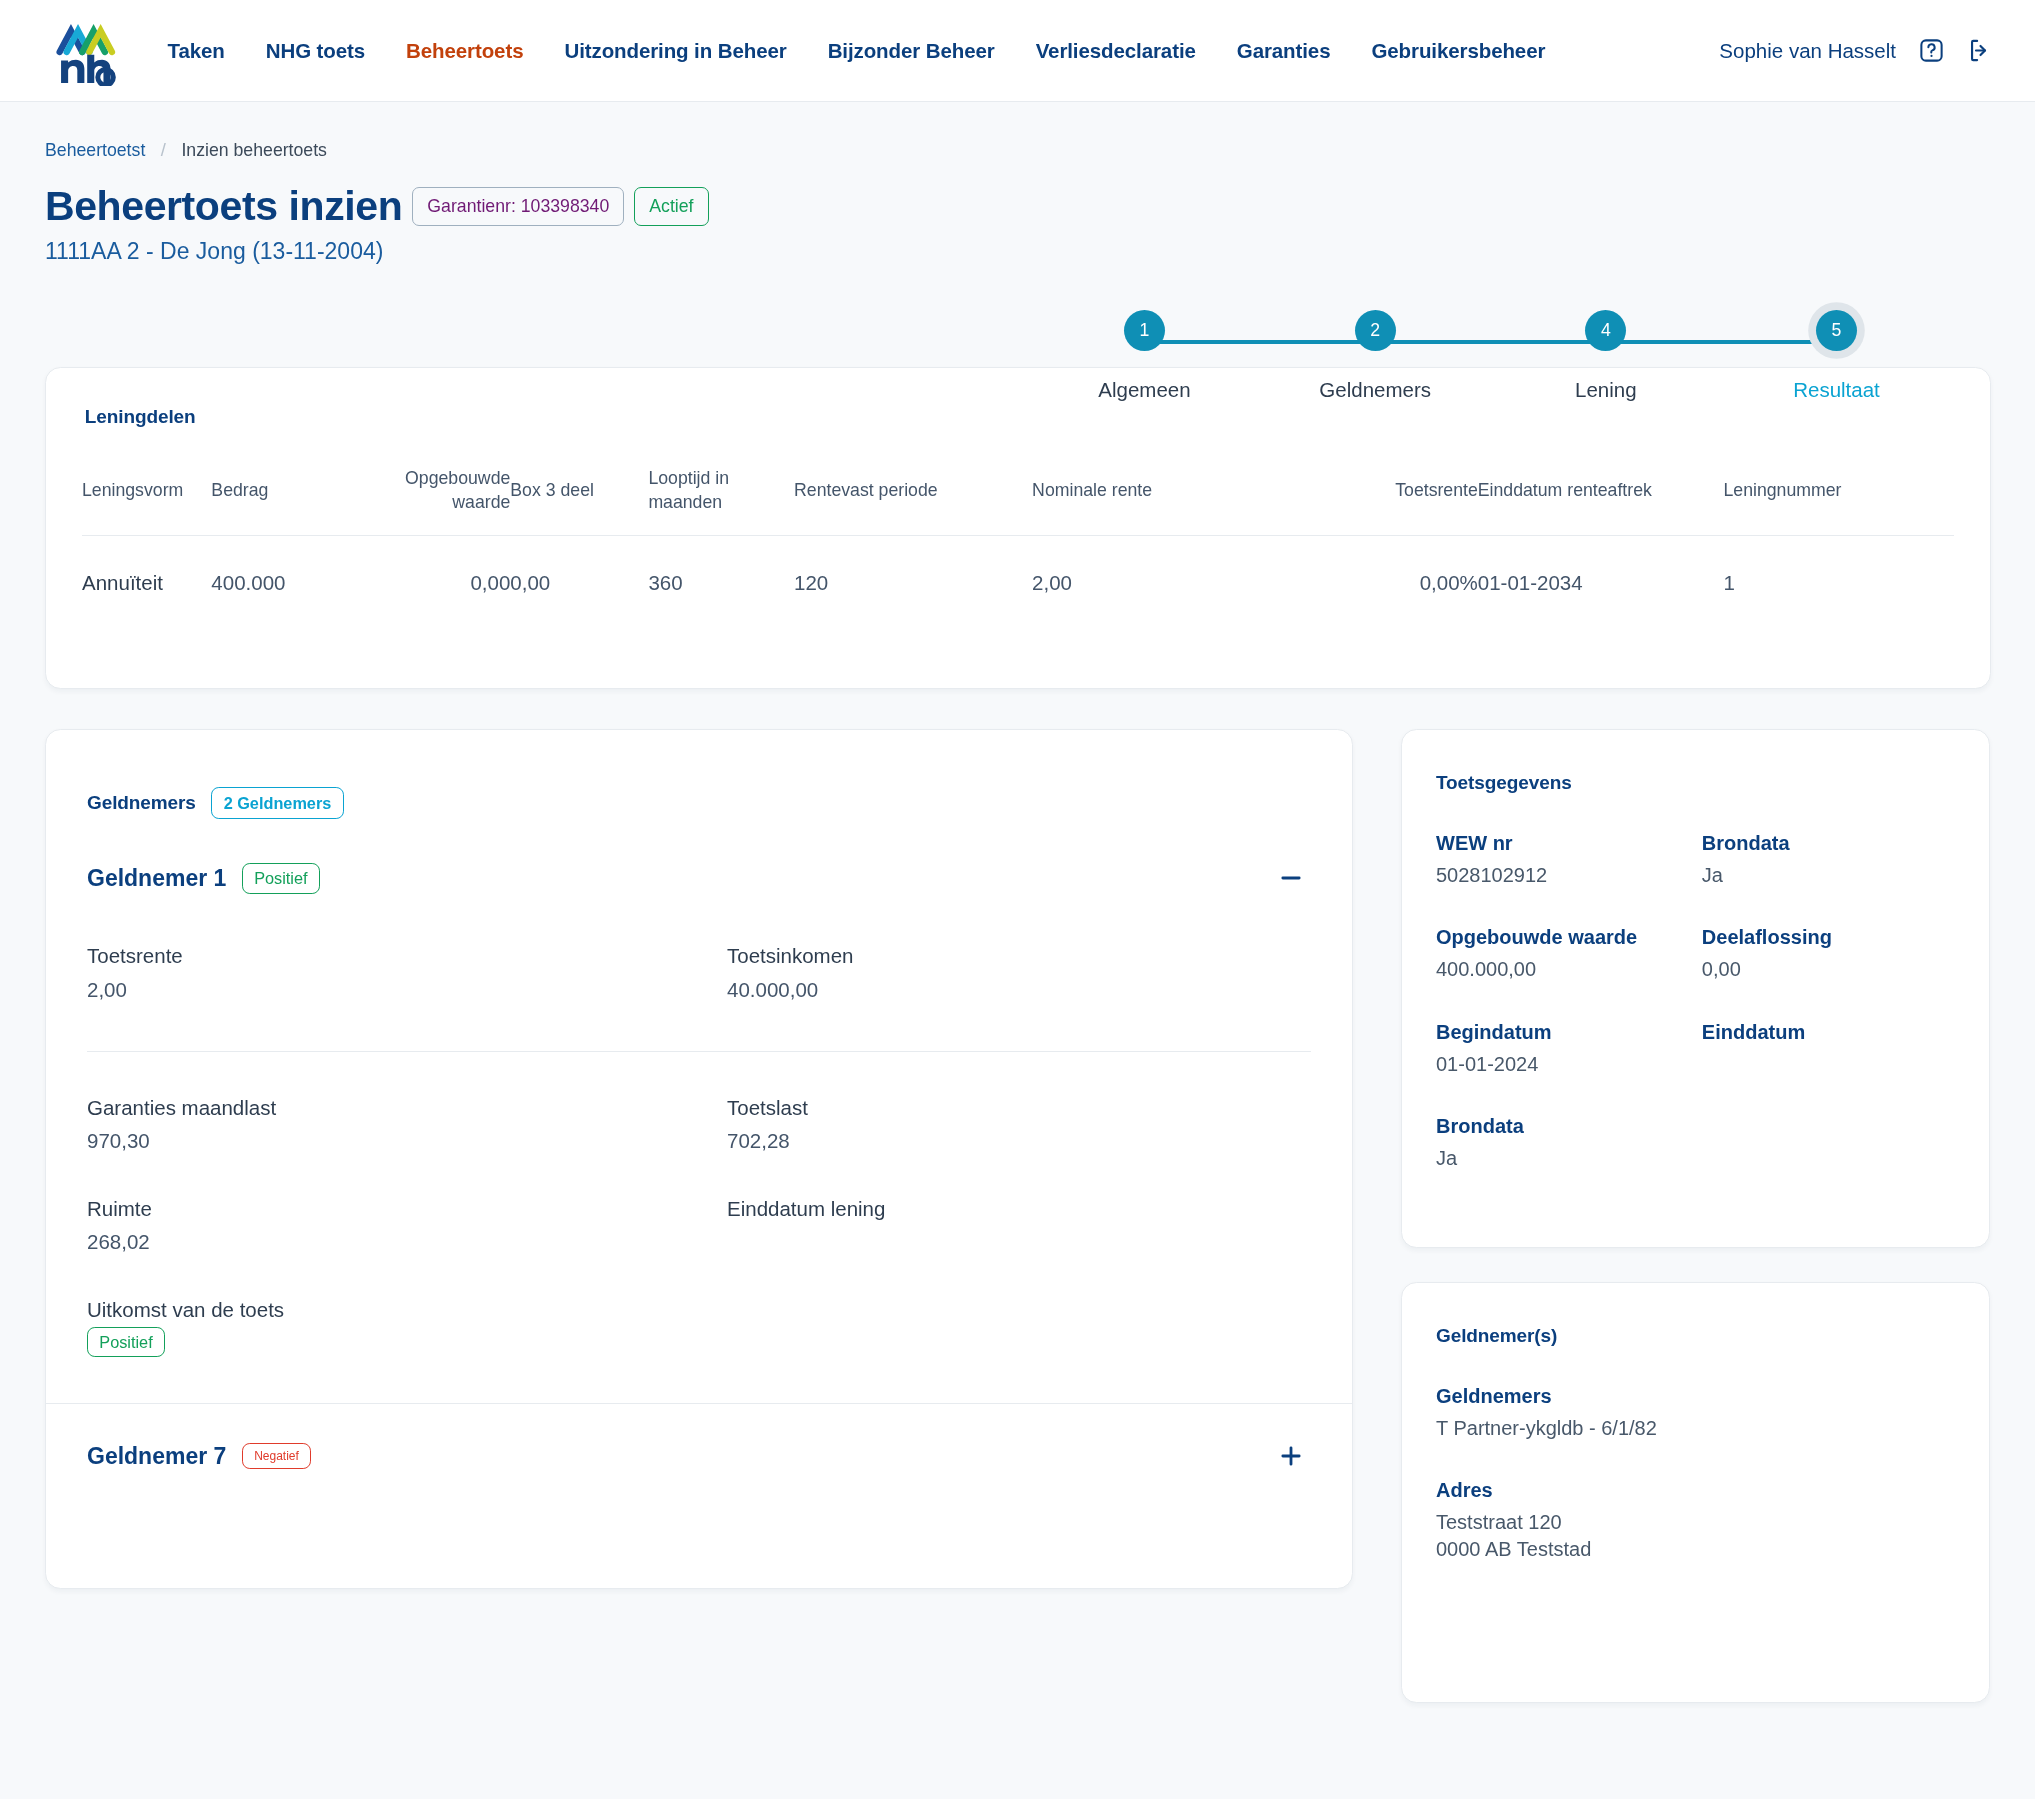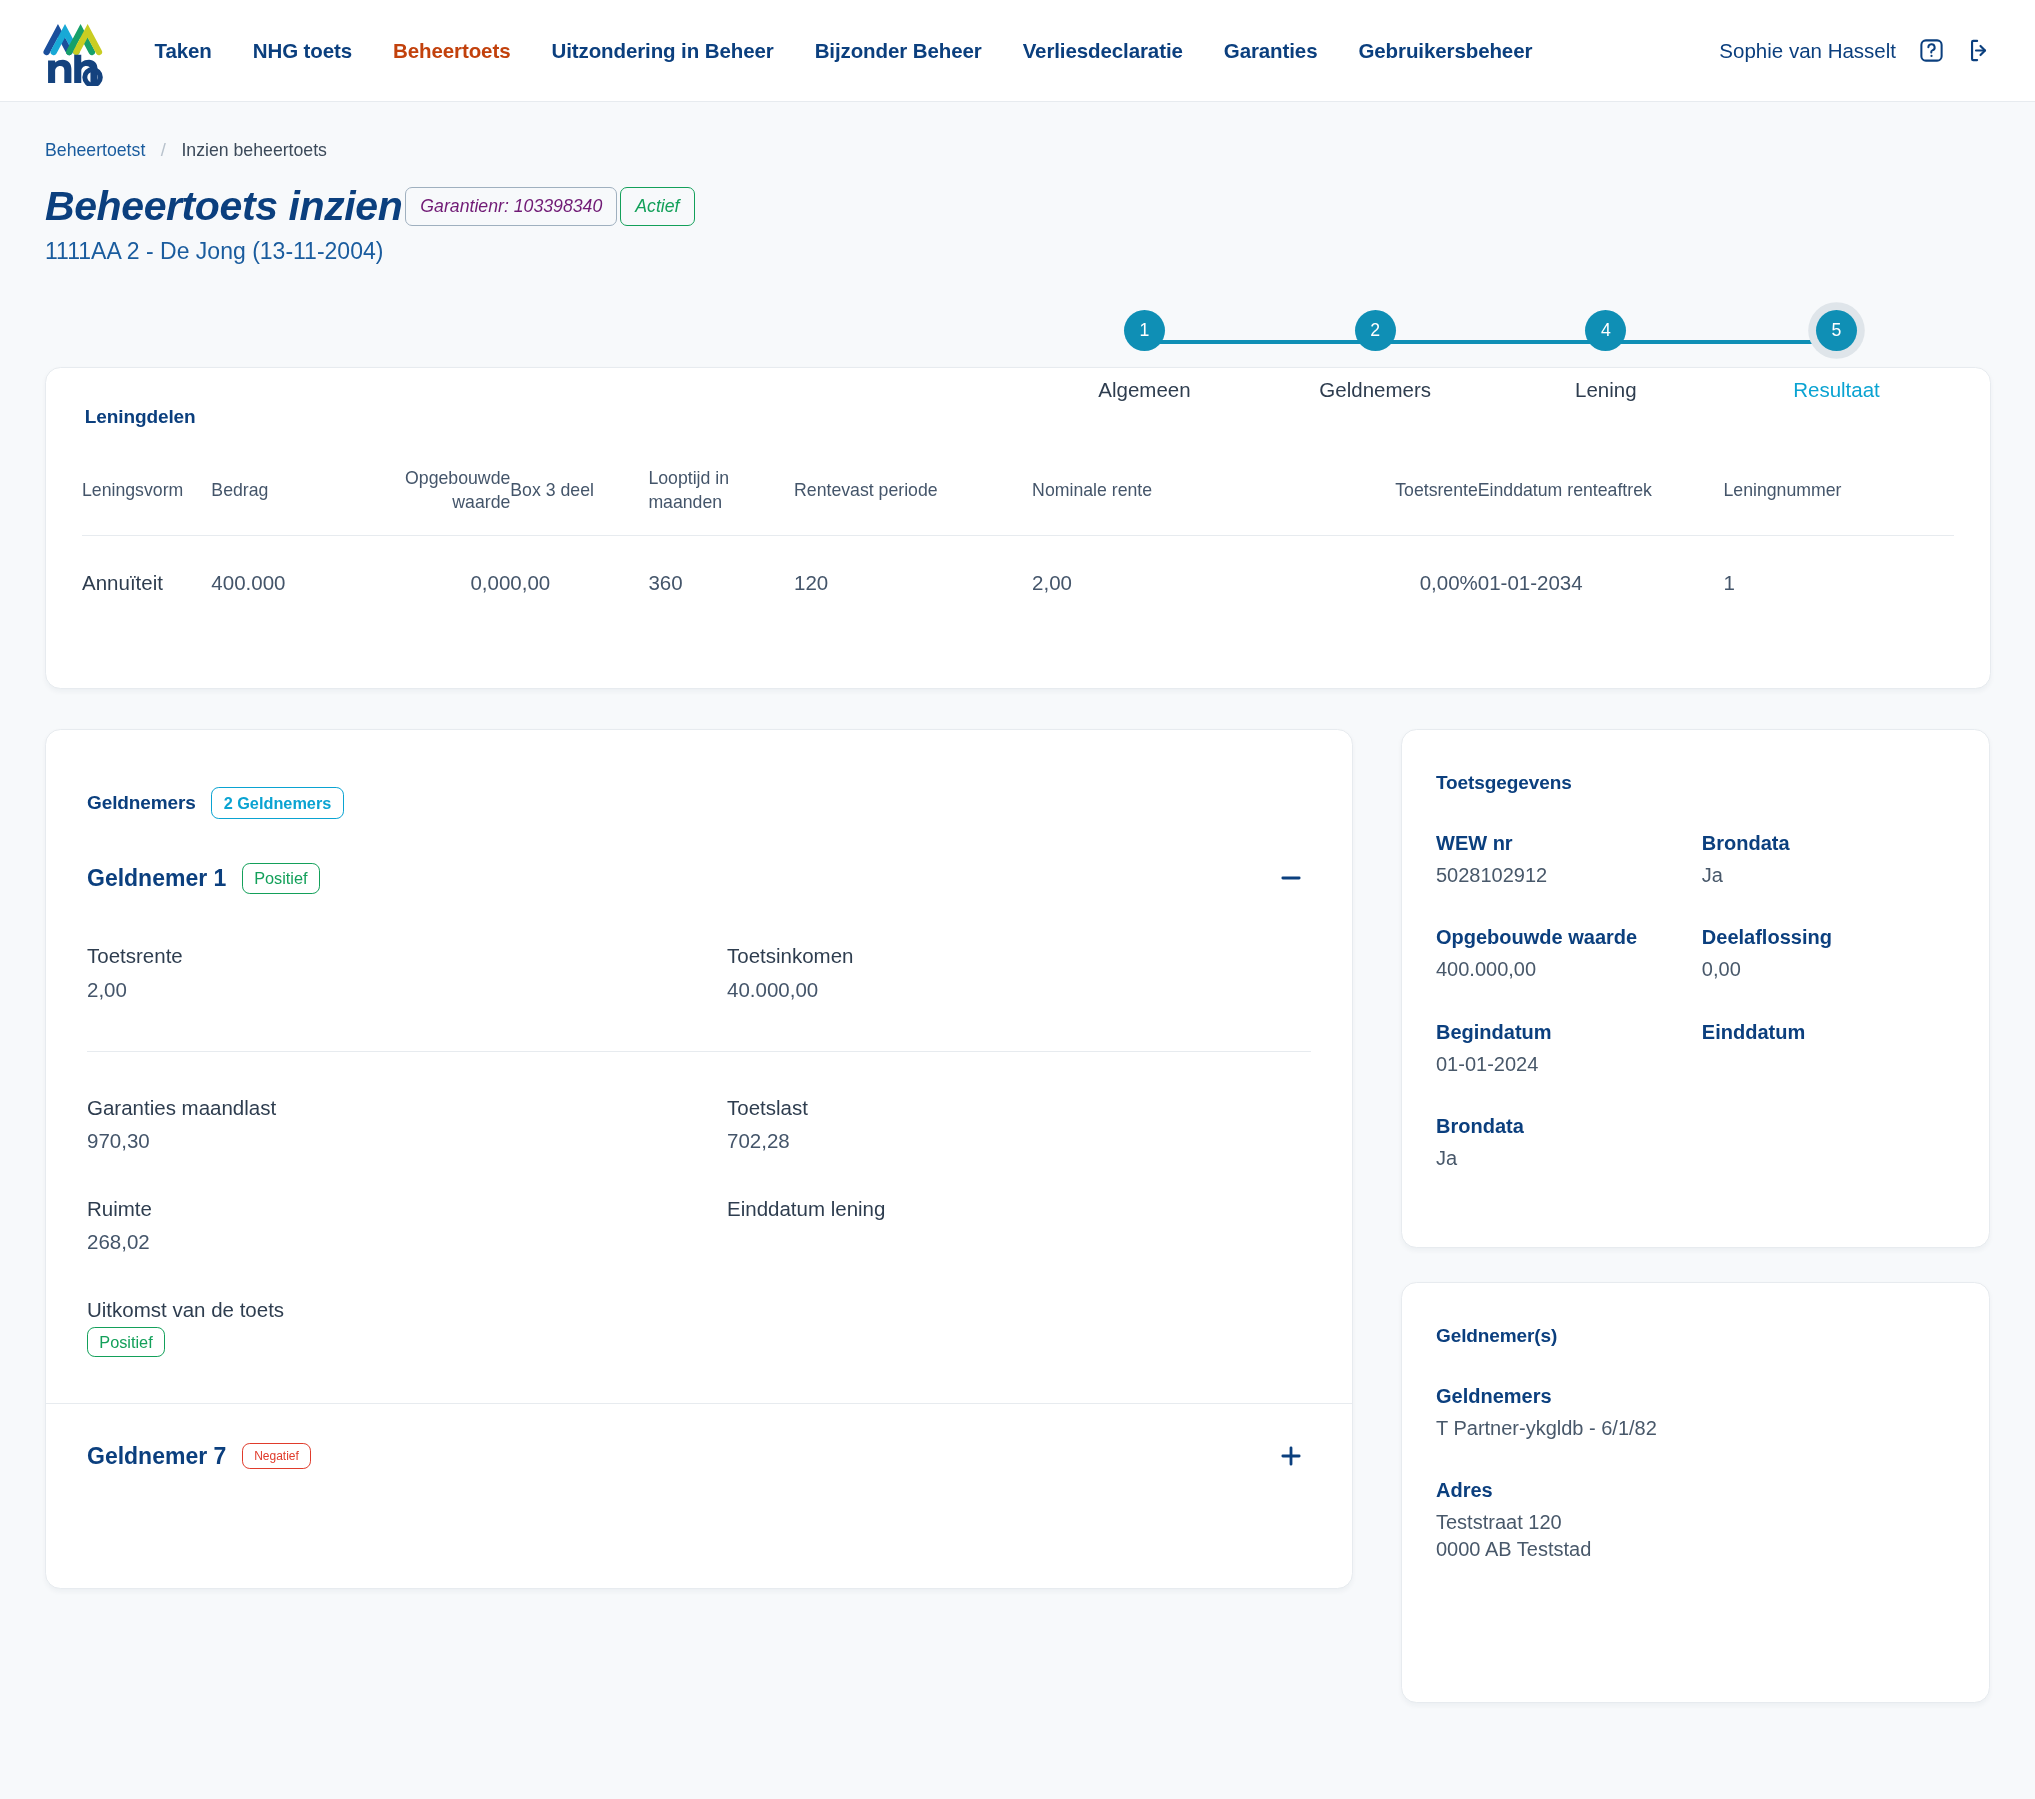--- a/index.html
+++ b/index.html
@@ -11,21 +11,21 @@
     -webkit-font-smoothing: antialiased;
   }
   body { overflow: hidden; position: relative; }
 
   
   #topnav {
     height: 102px;
     background: #ffffff;
     display: flex;
     align-items: center;
-    padding: 0 41px 0 41px;
+    padding: 0 41px 0 54px;
     border-bottom: 1.4px solid #e7ebef;
     position: relative;
   }
   #logo { width: 65px; height: 71px; margin-right: 28px; flex: 0 0 auto; }
   .navlinks { display: flex; align-items: center; gap: 0px; }
   .navlink {
     font-size: 20.5px;
     font-weight: 700;
     color: #0b3f7e;
     padding: 7px 20.5px;
@@ -47,21 +47,21 @@
   #pagehead {
     padding: 37px 45px 0 45px;
     position: relative;
     height: 272px;
   }
   .breadcrumb { display: flex; align-items: center; gap: 15.5px; font-size: 17.7px; }
   .crumb { color: #1a5c9e; cursor: pointer; }
   .crumb.current { color: #3c4a5a; cursor: default; }
   .crumb-sep { color: #b8c2cc; font-size: 18.4px; }
 
-  .title-row { display: flex; align-items: center; gap: 3px; margin-top: 24px; font-style: italic; }
+  .title-row { display: flex; align-items: center; gap: 10px; margin-top: 24px; }
   h1#page-title {
     font-size: 41px;
     font-weight: 700;
     color: #0b3f7e;
     letter-spacing: -0.4px;
     line-height: 1.05;
   }
   .pill {
     border: 1.4px solid #9fb0bf;
     border-radius: 7px;

